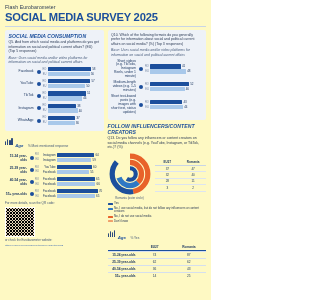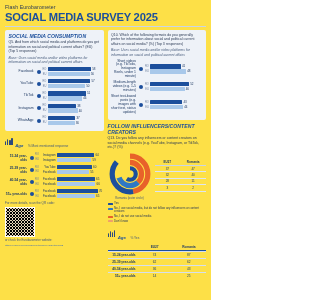--- a/index.html
+++ b/index.html
@@ -3,21 +3,21 @@
 <meta charset="utf-8">
 <style>
   * { box-sizing: border-box; margin: 0; padding: 0; }
   html, body { width: 211px; height: 300px; }
   body {
     font-family: "Liberation Sans", sans-serif;
     background: #ffffff;
     color: #12305c;
     overflow: hidden;
   }
-  .page { position: relative; width: 211px; height: 300px; background: #fde047; padding: 4px 5px 0 5px; }
+  .page { position: relative; width: 211px; height: 300px; background: #fef9c3; padding: 4px 5px 0 5px; }
 
   
   .kicker { font-size: 5.2px; color: #2b3a55; letter-spacing: .1px; margin-bottom: 1.5px; }
   .title { font-size: 11.2px; font-weight: bold; color: #1c4f9c; letter-spacing: -.2px; line-height: 1; }
   .rule { height: .6px; background: #c9d5e6; margin: 3px 0 3.5px 0; }
 
   
   .cols { display: flex; gap: 4px; }
   .col { width: 99px; }
 

